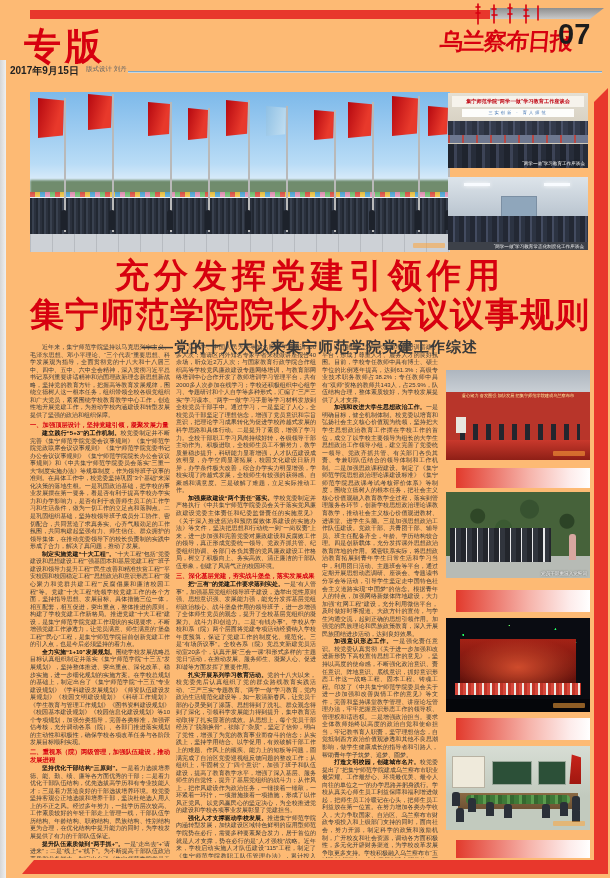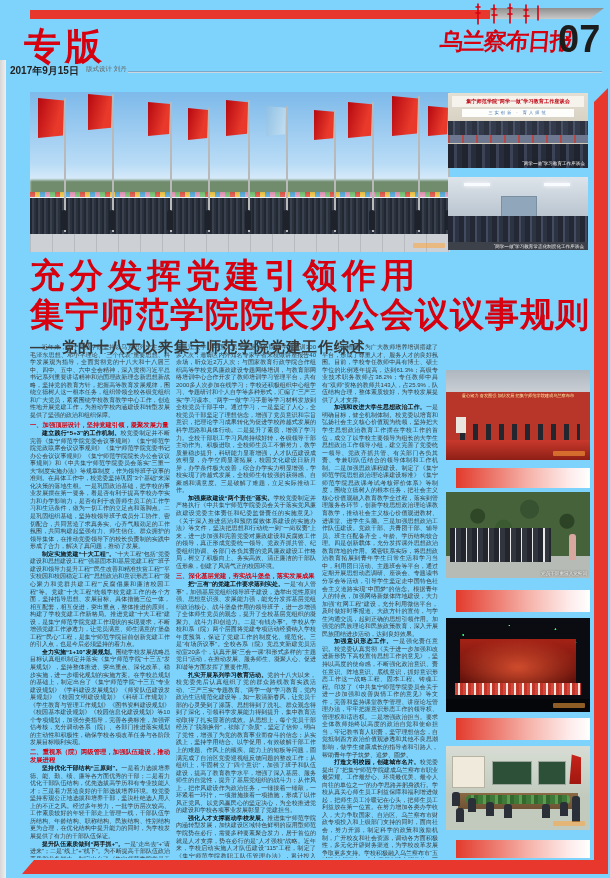--- a/index.html
+++ b/index.html
@@ -1,33 +1,33 @@
 <!DOCTYPE html>
 <html><head>
 <meta charset="utf-8">
 <style>
   html,body{margin:0;padding:0;background:#f2f2f2;}
-  .page{position:relative;width:610px;height:878px;background:#7dd3fc;overflow:hidden;
+  .page{position:relative;width:610px;height:878px;background:#fdba74;overflow:hidden;
         font-family:"Liberation Sans",sans-serif;}
   
   .band-red{position:absolute;left:30px;top:10px;width:460px;height:9px;background:#e8372c;}
   .band-grey{position:absolute;left:490px;top:8px;width:114px;height:11px;
         background:linear-gradient(#8f8f8f,#c9c9c9);
         clip-path:polygon(0 0,100% 0,calc(100% - 14px) 100%,0 100%);}
   .edition{position:absolute;left:24px;top:22px;font-size:37px;font-weight:bold;color:#d7000f;
         letter-spacing:4px;}
   .date-line{position:absolute;left:10px;top:64px;font-size:10px;font-weight:bold;color:#222;}
   .credit{position:absolute;left:86px;top:65px;font-size:6.5px;color:#666;}
   .rule{position:absolute;left:128px;top:71px;width:474px;height:2px;
         background:linear-gradient(#7ba7c9 50%,#c9d6df 50%);}
   .mongol{position:absolute;left:472px;top:2px;}
   .masthead{position:absolute;left:440px;top:26px;width:118px;text-align:center;
         font-size:23px;font-weight:bold;color:#d7000f;transform:skewX(-5deg);
         font-family:"Liberation Serif",serif;letter-spacing:-1px;white-space:nowrap;}
-  .pageno{position:absolute;left:558px;top:18px;font-size:38px;font-weight:bold;color:#1c1c1c;}
+  .pageno{position:absolute;left:558px;top:18px;font-size:29px;font-weight:bold;color:#1c1c1c;}
   
   .frame-right{position:absolute;left:594px;top:88px;width:14px;height:786px;background:#e8372c;
         clip-path:polygon(0 14px,100% 0,100% 100%,0 100%);}
   .frame-bottom{position:absolute;left:22px;top:860px;width:586px;height:14px;background:#e8372c;
         clip-path:polygon(12px 0,100% 0,100% 100%,0 100%);}
   .left-edge{position:absolute;left:0;top:60px;width:6px;height:818px;
         background:linear-gradient(90deg,#d6d6d6,#efefef);}
   
   .photo{position:absolute;overflow:hidden;background:#888;}
   .ph-cap{position:absolute;bottom:2px;right:3px;font-size:4.6px;color:#fff;
@@ -62,21 +62,21 @@
   .mt-aud{position:absolute;left:0;bottom:0;width:100%;height:24px;
         background:repeating-linear-gradient(90deg,#1f242e 0 6px,#3c4356 6px 9px,#272d3a 9px 14px);}
   .hall-ceiling{position:absolute;inset:0;background:linear-gradient(#dde4ea,#b9c4cf 55%);}
   .hall-light{position:absolute;top:6px;width:26px;height:3px;background:#f8fbff;box-shadow:0 0 4px #fff;}
   .hall-screen{position:absolute;left:38%;top:26%;width:24%;height:26%;background:#8fa6bb;border:1px solid #7b8fa3;}
   .hall-crowd{position:absolute;left:0;bottom:8px;width:100%;height:26px;
         background:repeating-linear-gradient(90deg,#232834 0 5px,#434b60 5px 7px,#2c3342 7px 11px);}
   .hall-capbar{position:absolute;left:0;bottom:0;width:100%;height:8px;background:rgba(20,22,28,.75);}
   .hall-capbar span{position:absolute;right:4px;bottom:1.5px;font-size:4.6px;color:#eee;white-space:nowrap;}
   
-  .headline{position:absolute;left:30px;top:256px;width:560px;color:#d7000f;}
+  .headline{position:absolute;left:30px;top:256px;width:560px;text-align:center;color:#d7000f;}
   .hl1{font-size:34px;font-weight:bold;letter-spacing:5px;line-height:38px;white-space:nowrap;}
   .hl2{font-size:34px;font-weight:bold;letter-spacing:1px;line-height:40px;white-space:nowrap;}
   .hl-sub{margin-top:4px;font-size:15px;font-weight:bold;color:#3a3a3a;letter-spacing:1px;white-space:nowrap;}
   
   .col{position:absolute;top:344px;height:514px;overflow:hidden;text-align:justify;
         font-size:6px;line-height:7.55px;color:#3c3c3c;}
   .para{text-indent:2em;margin:0;}
   .para b{color:#111;}
   .sec-h{color:#d7000f;font-weight:bold;font-size:6.3px;margin:1.5px 0;}
   

